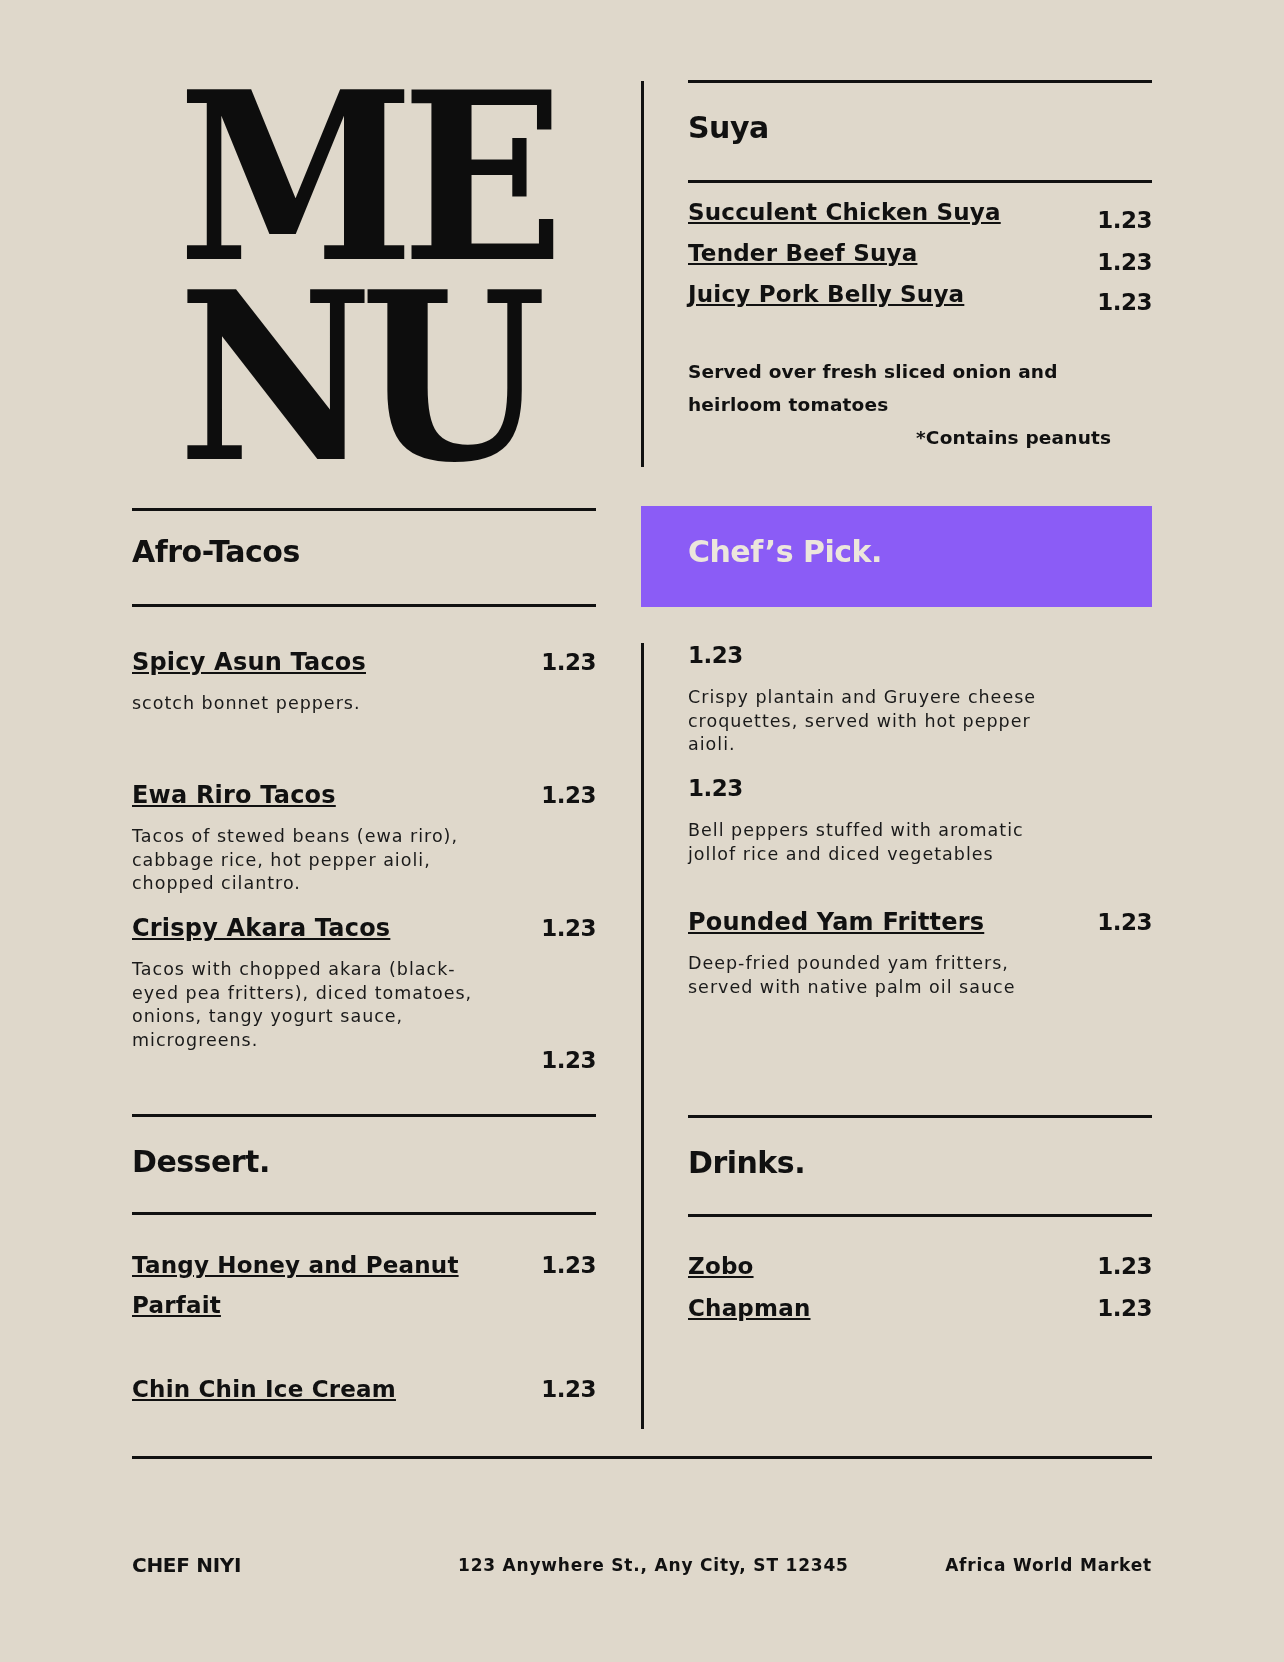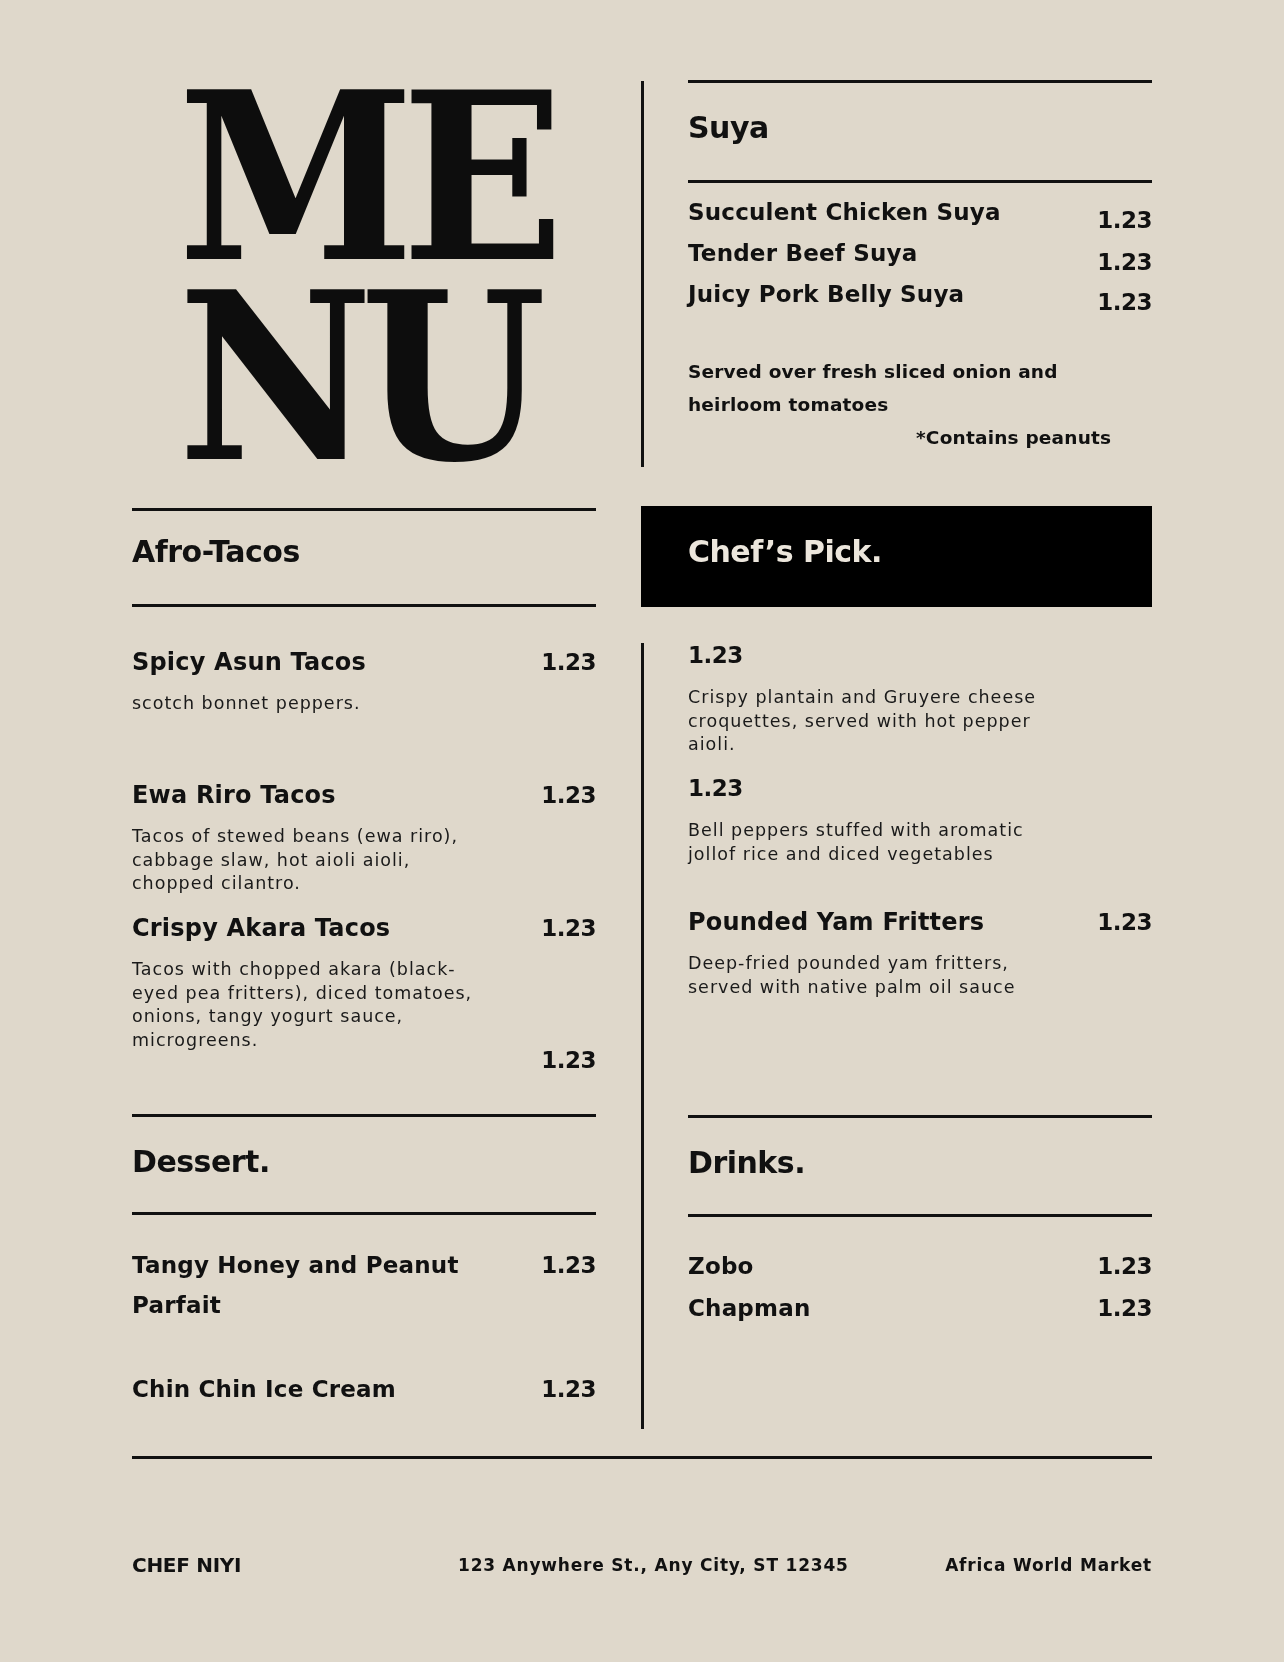--- a/index.html
+++ b/index.html
@@ -13,27 +13,27 @@
   .vline { position:absolute; width:3px; background:#111; }
 
   .menu-title {
     position:absolute; font-family:"DejaVu Serif", serif; font-weight:bold;
     color:#0d0d0d; letter-spacing:-14px; line-height:1;
   }
   .menu-row { position:absolute; left:178px; font-size:232px; transform:scaleX(0.92); transform-origin:left top; }
 
   .sec-title { position:absolute; font-weight:bold; font-size:30px; letter-spacing:-0.5px; }
   .item-row { position:absolute; display:flex; justify-content:space-between; align-items:baseline; }
-  .item-name { font-weight:bold; font-size:24px; letter-spacing:0.2px; }
+  .item-name { font-weight:bold; font-size:24px; letter-spacing:0.2px;text-decoration:underline; }
   .item-price { font-weight:bold; font-size:23px; letter-spacing:-0.5px; }
   .suya-item .item-name { font-size:23px; }
   .desc { position:absolute; font-size:17.5px; line-height:23.5px; letter-spacing:1px; color:#1a1a1a; }
   .note { position:absolute; font-size:18.5px; font-weight:bold; letter-spacing:0.2px; }
 
-  .chef-box { position:absolute; background:#000000; }
+  .chef-box { position:absolute; background:#8b5cf6; }
   .chef-box .sec-title { color:#ece6dc; }
 
   .footer-text { position:absolute; font-weight:bold; font-size:17px; letter-spacing:0.8px; }
 </style>
 </head>
 <body>
 
 <div class="menu-title menu-row" style="top:62px;">ME</div>
 <div class="menu-title menu-row" style="top:262px;">NU</div>
 
@@ -74,21 +74,21 @@
   <div class="desc" style="left:132px; top:692px;">
     <div>scotch bonnet peppers.</div>
   </div>
 
   <div class="item-row" style="left:132px; top:781px; width:464px;">
     <span class="item-name">Ewa Riro Tacos</span>
     <span class="item-price">1.23</span>
   </div>
   <div class="desc" style="left:132px; top:825px;">
     <div>Tacos of stewed beans (ewa riro),</div>
-    <div>cabbage slaw, hot aioli aioli,</div>
+    <div>cabbage rice, hot pepper aioli,</div>
     <div>chopped cilantro.</div>
   </div>
 
   <div class="item-row" style="left:132px; top:914px; width:464px;">
     <span class="item-name">Crispy Akara Tacos</span>
     <span class="item-price">1.23</span>
   </div>
   <div class="desc" style="left:132px; top:958px;">
     <div>Tacos with chopped akara (black-</div>
     <div>eyed pea fritters), diced tomatoes,</div>

